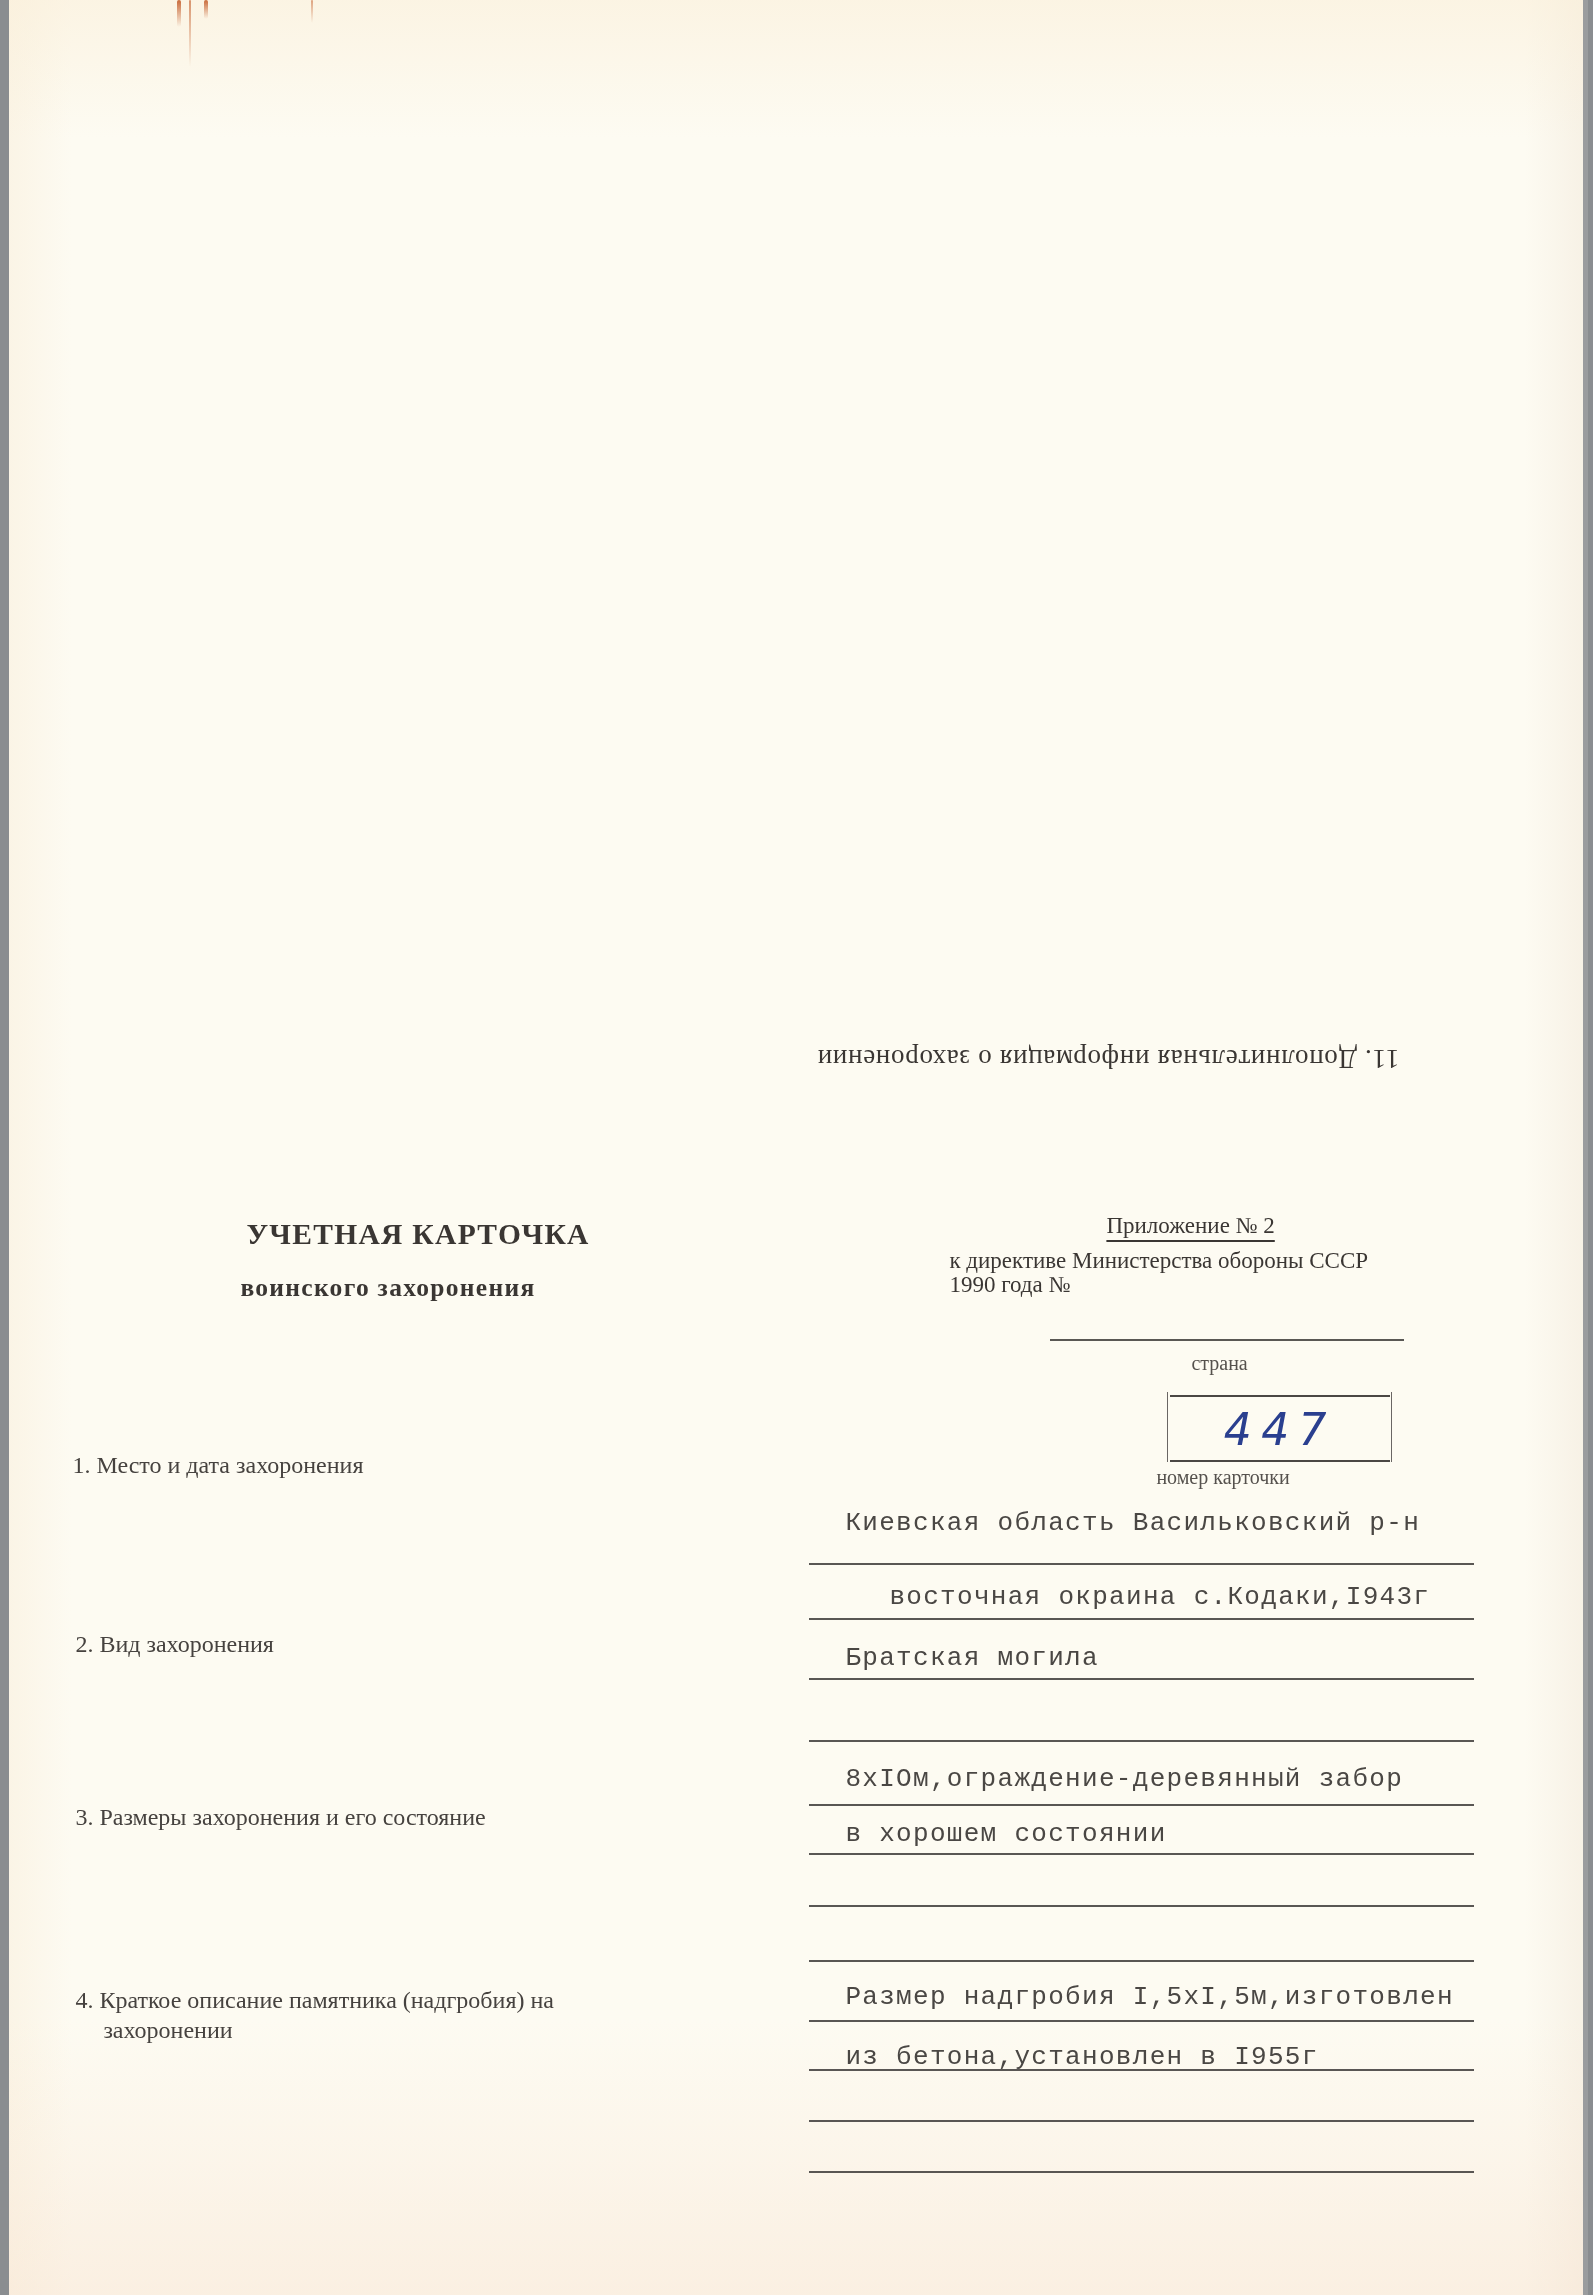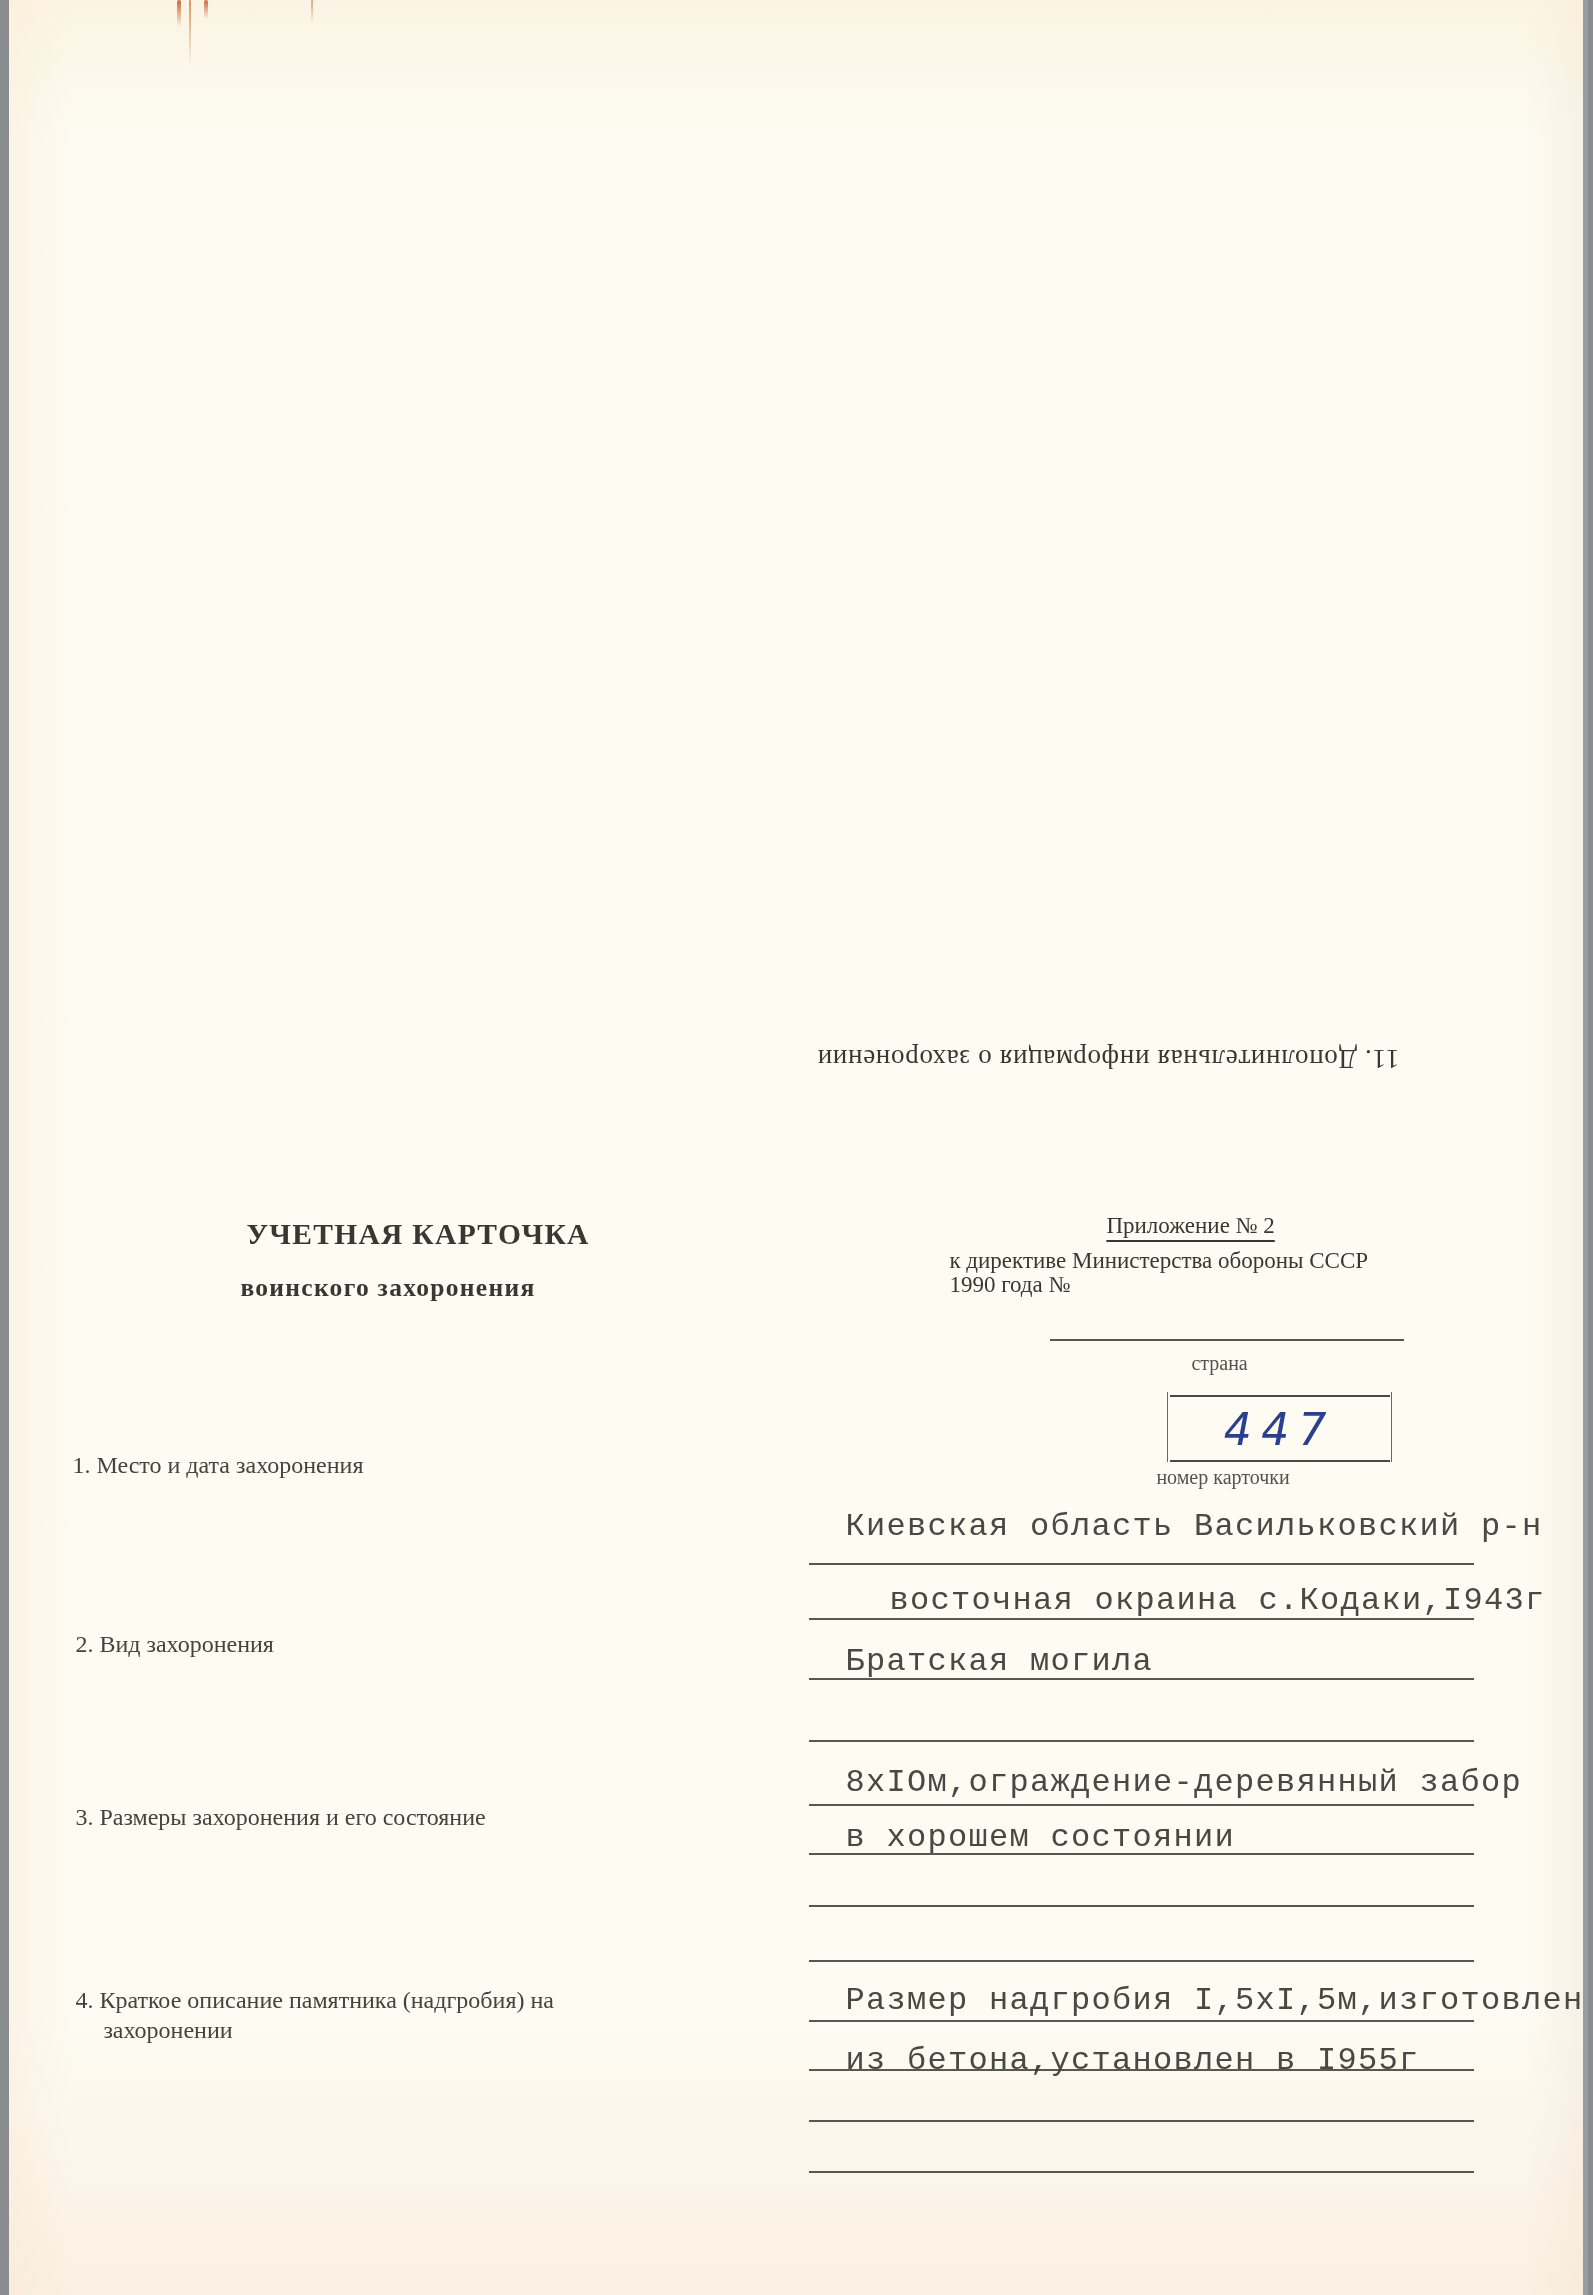--- a/index.html
+++ b/index.html
@@ -78,21 +78,21 @@
     .small-label {
       font-size: 20px;
       color: #55514d;
     }
     .field-label {
       font-size: 24px;
       line-height: 29.5px;
       color: #46423f;
     }
     .typed {
-      font-size: 32px;
+      font-size: 26px;
     }
     .rule {
       position: absolute;
       height: 2px;
       background: #3c3a38;
       opacity: 0.85;
     }
     .card-box {
       position: absolute;
       left: 1158px;

